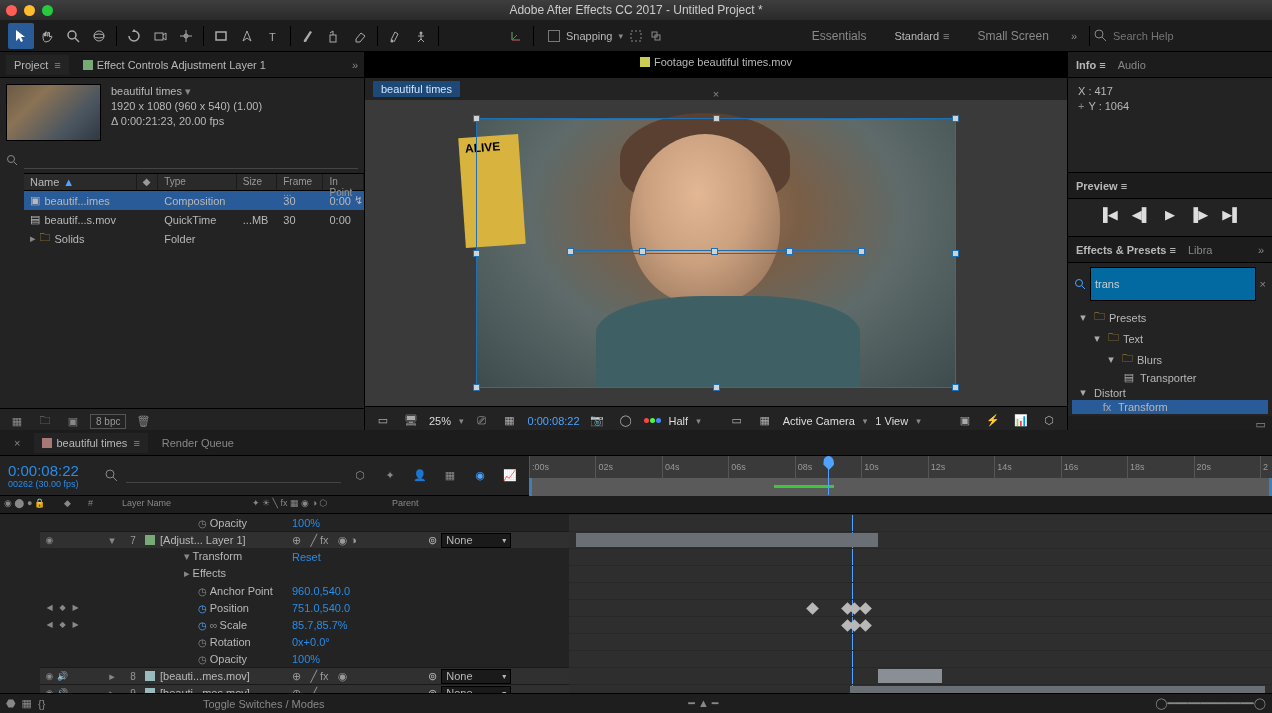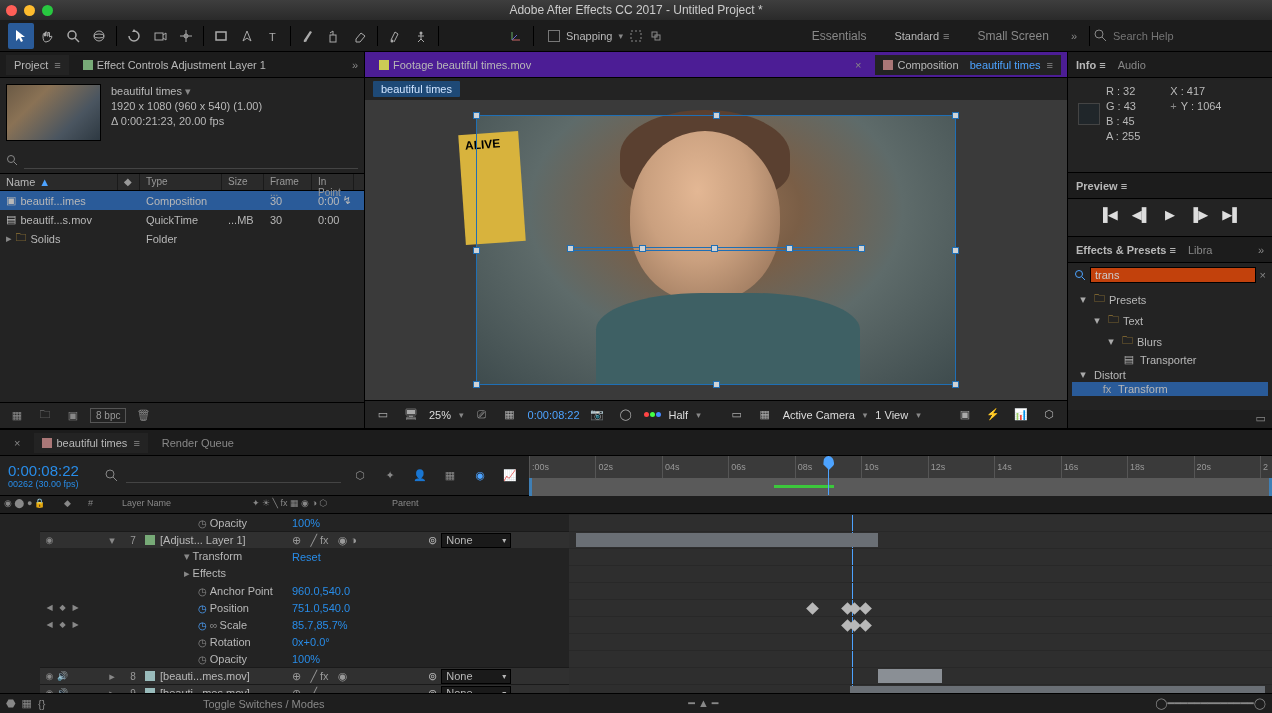--- a/index.html
+++ b/index.html
@@ -40,36 +40,36 @@
 .panelmenu{margin-left:2px; color:#888;}
 .dblchev{margin-left:auto;color:#888;}
 
 .proj-header{display:flex;gap:10px;padding:6px;}
 .thumb{width:95px;height:57px;background:linear-gradient(135deg,#6b5a45 0%,#8a7255 30%,#4a5560 70%,#2e3942 100%);border:1px solid #000;position:relative;}
 .proj-meta{color:#999;line-height:1.35;}
 .proj-meta .nm{color:#ddd;}
 .proj-search{display:flex;align-items:center;padding:4px 6px;gap:6px;}
 .proj-search .box{flex:1;border-bottom:1px solid #444;height:18px;}
 
-.proj-table{flex:1;overflow:hidden;}
+.proj-table{flex:1;overflow:hidden;padding-left:24px;}
 .pt-head{display:flex;background:#2a2a2a;height:18px;border-top:1px solid #000;border-bottom:1px solid #000;}
 .pt-head div{padding:2px 6px;color:#999;font-size:10px;border-right:1px solid #1a1a1a;}
 .pt-head .sortarr{color:#4da3ff;}
 .pt-row{display:flex;height:19px;align-items:center;}
 .pt-row.sel{background:#2a5b99;color:#fff;}
 .pt-row div{padding:0 6px;overflow:hidden;white-space:nowrap;}
 .c-name{width:118px;display:flex;align-items:center;gap:4px;} .c-lbl{width:22px;} .c-type{width:82px;} .c-size{width:42px;} .c-fr{width:48px;} .c-in{width:42px;}
 .swatch{width:10px;height:10px;}
 .proj-foot{height:26px;background:#232323;display:flex;align-items:center;gap:6px;padding:0 6px;border-top:1px solid #000;}
 .proj-foot .btn{width:22px;height:18px;display:flex;align-items:center;justify-content:center;color:#888;}
 .bpc{border:1px solid #555;padding:1px 5px;font-size:10px;color:#999;}
 
 
 .centerpanel{display:flex;flex-direction:column;border-left:1px solid #000;border-right:1px solid #000;}
-.comp-tabstrip{height:26px;background:#4c1d95;display:flex;align-items:center;padding:0 6px;gap:6px;border-bottom:1px solid #000;}
+.comp-tabstrip{height:26px;background:#000000;display:flex;align-items:center;padding:0 6px;gap:6px;border-bottom:1px solid #000;flex-direction:column;}
 .breadcrumb{height:22px;display:flex;align-items:center;padding:0 8px;}
 .crumb{background:#1e4976;color:#cfe4ff;padding:2px 8px;border-radius:1px;font-size:11px;}
 .viewer{flex:1;background:#3a3a3a;position:relative;display:flex;align-items:center;justify-content:center;}
 .canvas{position:relative;width:480px;height:270px;}
 .vid{position:absolute;inset:0;background:radial-gradient(ellipse at 50% 35%,#9c7658 0%,#7a5e46 25%,#5e6b6a 55%,#3e4b4d 100%);}
 .poster{position:absolute;left:-14px;top:18px;width:60px;height:110px;background:#d8b33d;transform:rotate(-4deg);}
 .poster:before{content:"ALIVE";position:absolute;top:4px;left:6px;color:#000;font-weight:bold;font-size:12px;}
 .head{position:absolute;left:32%;top:6%;width:150px;height:170px;border-radius:50% 50% 45% 45%;background:radial-gradient(ellipse at 45% 35%,#e3b794 0%,#caa07f 45%,#8b6a51 100%);}
 .hair{position:absolute;left:30%;top:-2%;width:170px;height:90px;border-radius:60% 60% 40% 40%;background:#5a4030;}
 .shirt{position:absolute;left:25%;bottom:0;width:55%;height:34%;background:#3e6064;border-radius:40% 40% 0 0;}
@@ -84,21 +84,21 @@
 
 
 .rightcol{display:flex;flex-direction:column;}
 .rpanel-tabs{height:26px;background:#1c1c1c;display:flex;align-items:center;padding:0 8px;gap:12px;border-bottom:1px solid #000;}
 .rtab{color:#888;font-size:11px;} .rtab.active{color:#ddd;font-weight:bold;}
 .info-body{padding:6px 10px;display:flex;gap:30px;font-size:11px;line-height:1.35;}
 .info-body .swatch2{width:22px;height:22px;background:#20262a;border:1px solid #444;margin-right:6px;}
 .preview-body{display:flex;justify-content:center;gap:14px;padding:8px 0;}
 .preview-body .pbtn{color:#ddd;font-size:13px;}
 .ep-search{display:flex;align-items:center;padding:4px 6px;gap:4px;}
-.ep-search input{flex:1;background:#c2410c;border:1px solid #000;color:#ccc;padding:1px 4px;outline:none;}
+.ep-search input{flex:1;background:#0369a1;border:1px solid #000;color:#ccc;padding:10px 4px;outline:none;}
 .ep-search .clr{color:#888;cursor:pointer;}
 .tree{padding:2px 4px;font-size:11px;}
 .tree .node{display:flex;align-items:center;gap:4px;padding:1px 2px;}
 .tree .node.sel{background:#2a5b99;color:#fff;}
 .treeicon{width:14px;text-align:center;color:#aaa;}
 .folder-ic{color:#c79b3e;}
 
 
 .timeline{height:285px;background:#232323;border-top:2px solid #000;display:flex;flex-direction:column;}
 .tl-tabs{height:26px;background:#1c1c1c;display:flex;align-items:center;padding:0 6px;gap:6px;border-bottom:1px solid #000;}
@@ -452,29 +452,20 @@
     </div>
   </div>
 
   <div class="rightcol">
     <div class="panel" style="height:120px">
       <div class="rpanel-tabs">
         <span class="rtab active"><span>Info</span> ≡</span>
         <span class="rtab">Audio</span>
       </div>
       <div class="info-body">
-        <div class="row">
-            <div class="swatch2"></div>
-          <div>
-              <div>R : 32</div>
-              <div>G : 43</div>
-              <div>B : 45</div>
-              <div>A : 255</div>
-            </div>
-        </div>
         <div style="position:relative">
           <div>X : 417</div>
           <div class="row">
               <span style="color:#888;margin-right:4px">+</span>
               <span>Y : 1064</span>
             </div>
         </div>
       </div>
     </div>
     <div class="panel" style="height:64px;border-top:1px solid #000">

